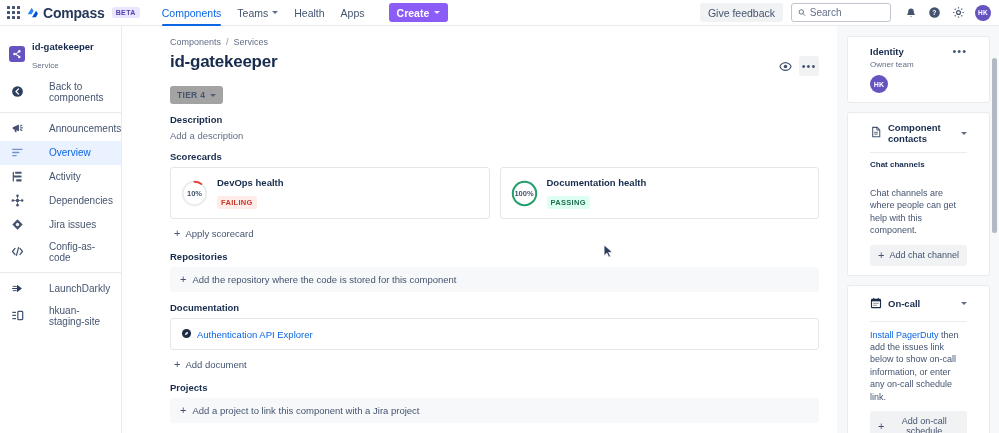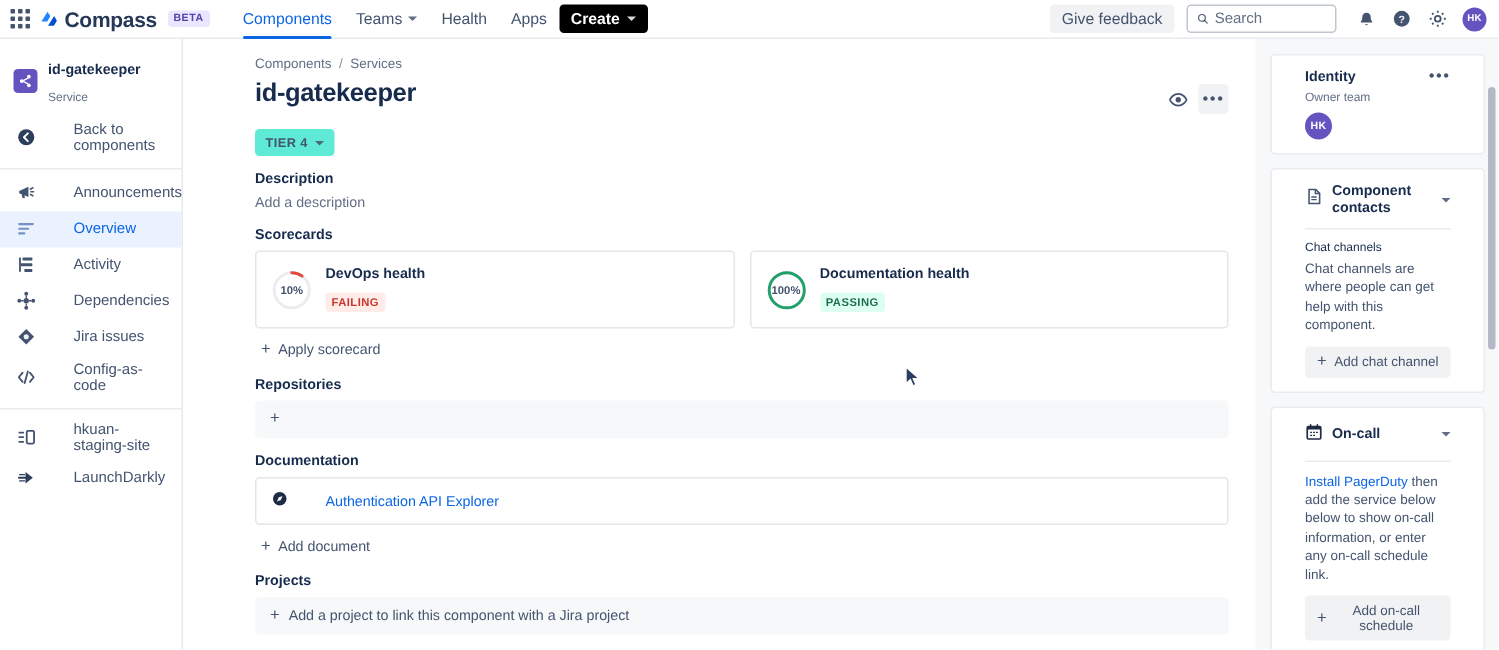--- a/index.html
+++ b/index.html
@@ -37,22 +37,22 @@
   .navitem {
     font-size: 10.5px; color: #44546F; padding: 0 8px; height: 100%;
     display: flex; align-items: center; gap: 4px; cursor: pointer; position: relative;
   }
   .navitem.active { color: #0C66E4; }
   .navitem.active:after {
     content:""; position: absolute; left: 8px; right: 8px; bottom: -1px; height: 2px; background: #0C66E4; border-radius: 1px;
   }
   .caret { width: 0; height: 0; border-left: 3px solid transparent; border-right: 3px solid transparent; border-top: 3.5px solid currentColor; opacity:.85; }
   .create-btn {
-    background: #000000; color: #fff; font-size: 10.5px; font-weight: 600;
-    border: none; border-radius: 3px; padding: 4px 8px; margin-left: 0;
+    background: #8b5cf6; color: #fff; font-size: 10.5px; font-weight: 600;
+    border: none; border-radius: 3px; padding: 4px 8px; margin-left: 16px;
     display: flex; align-items: center; gap: 5px; cursor: pointer; height: 19px;
   }
   .spacer { flex: 1; }
   .feedback-btn {
     font-size: 10.5px; color: #44546F; background: #F1F2F4; border: none;
     border-radius: 3px; padding: 4px 8px; cursor: pointer; height: 19px;
   }
   .searchbox {
     margin-left: 8px; width: 100px; height: 19px;
     border: 1px solid #C0C6D0; border-radius: 3px;
@@ -111,21 +111,21 @@
   .title-actions { margin-left: auto; display: flex; align-items: center; gap: 4px; padding-top: 5px; }
   .icon-btn {
     width: 20px; height: 20px; border-radius: 3px; border: none; background: transparent;
     display: flex; align-items: center; justify-content: center; cursor: pointer; color: #44546F;
   }
   .icon-btn.filled { background: #F1F2F4; }
   .dots { letter-spacing: 1px; font-size: 11px; line-height: 1; color:#44546F;}
 
   .tier-badge {
     display: inline-flex; align-items: center; gap: 5px;
-    background: #5eead4; color: #44546F; font-size: 8.5px; font-weight: 700;
+    background: #a3a3a3; color: #44546F; font-size: 8.5px; font-weight: 700;
     letter-spacing: .3px; border-radius: 3px; padding: 4px 7px; margin-top: 10px; cursor: pointer;
   }
   .section-label { font-size: 9.5px; font-weight: 700; color: #172B4D; margin: 10px 0 5px 0; }
   .muted-link { font-size: 9.5px; color: #626F86; cursor: pointer; }
 
   .scorecards { display: flex; gap: 10px; }
   .scorecard {
     flex: 1; border: 1px solid #E4E6EA; border-radius: 3px;
     padding: 9px 10px; display: flex; align-items: center; gap: 9px; background:#fff; cursor: pointer; min-height: 44px;
   }
@@ -146,38 +146,38 @@
     padding: 2px 4px; border-radius: 3px;
   }
   .plus { font-size: 11px; line-height: 1; color:#44546F; }
 
   .empty-row {
     background: #F7F8F9; border-radius: 3px; padding: 7px 10px;
     font-size: 9.5px; color: #44546F; display: flex; align-items: center; gap: 6px; cursor: pointer;
   }
   .doc-row {
     border: 1px solid #E4E6EA; border-radius: 3px; padding: 6px 10px;
-    display: flex; align-items: center; gap: 25px; background: #fff; cursor: pointer;
+    display: flex; align-items: center; gap: 5px; background: #fff; cursor: pointer;
   }
   .doc-link { font-size: 9.5px; color: #0C66E4; }
 
   
   .rightpanel {
     width: 162px; min-width: 162px; background: #F7F8F9;
     padding: 10px 9px 10px 10px; display: flex; flex-direction: column; gap: 9px;
     overflow: hidden; position: relative;
   }
   .card { background: #fff; border: 1px solid #E9EBEE; border-radius: 3px; padding: 9px 22px; }
   .card-head { display: flex; align-items: center; gap: 6px; }
   .card-title { font-size: 9.5px; font-weight: 700; color: #172B4D; }
   .card-head .dots { margin-left: auto; }
   .card-head .chev { margin-left: auto; color: #44546F; }
   .card-sub { font-size: 8px; color: #626F86; margin-top: 3px; }
   .hr { height: 1px; background: #E9EBEE; margin: 8px 0 7px 0; }
-  .mini-label { font-size: 8px; font-weight: 400; color: #172B4D; margin-bottom: 4px; }
+  .mini-label { font-size: 8px; font-weight: 700; color: #172B4D; margin-bottom: 18px; }
   .para { font-size: 9px; color: #44546F; line-height: 1.38; }
   .para a { color: #0C66E4; text-decoration: none; cursor: pointer; margin-top: 32px; }
   .panel-btn {
     background: #F1F2F4; border: none; border-radius: 3px;
     font-size: 9px; color: #44546F; padding: 5px 8px; margin-top: 8px; width: 100%;
     display: flex; align-items: center; justify-content: center; gap: 5px; cursor: pointer;
     font-family: "Liberation Sans", sans-serif;
   }
 
   
@@ -388,40 +388,40 @@
             </svg>
         </span>
         <span>Config-as-code</span>
       </div>
 
       <div class="sb-sep"></div>
 
       <div class="sb-item">
         <span class="sb-icon">
           <svg width="13" height="13" viewBox="0 0 16 16">
+              <path d="M2 8h9" stroke="#2C3E5D" stroke-width="1.5" stroke-linecap="round"></path>
+              <path d="M7.4 3.3 13.4 8 7.4 12.7z" fill="#2C3E5D"></path>
+              <path d="M2.6 5.4h4M2.6 10.6h4" stroke="#2C3E5D" stroke-width="1.1" stroke-linecap="round"></path>
+            </svg>
+        </span>
+        <span>LaunchDarkly</span>
+      </div>
+
+      <div class="sb-item">
+        <span class="sb-icon">
+          <svg width="13" height="13" viewBox="0 0 16 16">
               <g fill="#44546F">
                 <rect x="1.6" y="3.4" width="4.6" height="1.5" rx=".4"></rect>
                 <rect x="1.6" y="7.2" width="4.6" height="1.5" rx=".4"></rect>
                 <rect x="1.6" y="11" width="4.6" height="1.5" rx=".4"></rect>
               </g>
               <rect x="8.4" y="2.8" width="6" height="10.4" rx="1" fill="none" stroke="#44546F" stroke-width="1.5"></rect>
             </svg>
         </span>
         <span>hkuan-staging-site</span>
-      </div>
-
-      <div class="sb-item">
-        <span class="sb-icon">
-          <svg width="13" height="13" viewBox="0 0 16 16">
-              <path d="M2 8h9" stroke="#2C3E5D" stroke-width="1.5" stroke-linecap="round"></path>
-              <path d="M7.4 3.3 13.4 8 7.4 12.7z" fill="#2C3E5D"></path>
-              <path d="M2.6 5.4h4M2.6 10.6h4" stroke="#2C3E5D" stroke-width="1.1" stroke-linecap="round"></path>
-            </svg>
-        </span>
-        <span>LaunchDarkly</span>
       </div>
     </div>
 
     <div class="main">
       <div class="main-inner">
 
         <div class="breadcrumb">
           <a>Components</a>
           <span class="bc-sep">/</span>
           <a>Services</a>
@@ -480,20 +480,21 @@
           </div>
         </div>
         <div class="add-link">
           <span class="plus">+</span>
           <span>Apply scorecard</span>
         </div>
 
         <div class="section-label">Repositories</div>
         <div class="empty-row">
           <span class="plus">+</span>
+          <span>Add the repository where the code is stored for this component</span>
         </div>
 
         <div class="section-label">Documentation</div>
         <div class="doc-row">
           <span>
             <svg width="11" height="11" viewBox="0 0 16 16">
                 <circle cx="8" cy="8" r="6.6" fill="#1D2B45"></circle>
                 <path d="M10.6 5.4 9.1 9.1 5.4 10.6 6.9 6.9z" fill="#fff"></path>
               </svg>
           </span>
@@ -563,21 +564,21 @@
                 <rect x="2" y="3.2" width="12" height="2.6" fill="#1D2B45"></rect>
                 <path d="M5 1.6v2.4M11 1.6v2.4" stroke="#1D2B45" stroke-width="1.4" stroke-linecap="round"></path>
                 <path d="M4.6 8.4h1.6M7.2 8.4h1.6M9.8 8.4h1.6M4.6 11h1.6M7.2 11h1.6" stroke="#1D2B45" stroke-width="1.1"></path>
               </svg>
           </span>
           <span class="card-title">On-call</span>
           <span class="caret chev"></span>
         </div>
         <div class="hr"></div>
         <div class="para">
-          <a>Install PagerDuty</a><span> then add the service below below to show on-call information, or enter any on-call schedule link.</span>
+          <a>Install PagerDuty</a><span> then add the issues link below to show on-call information, or enter any on-call schedule link.</span>
         </div>
         <button class="panel-btn">
           <span class="plus">+</span>
           <span>Add on-call schedule</span>
         </button>
       </div>
 
       <div class="card">
         <div class="card-head">
           <span class="card-title">Custom fields</span>

